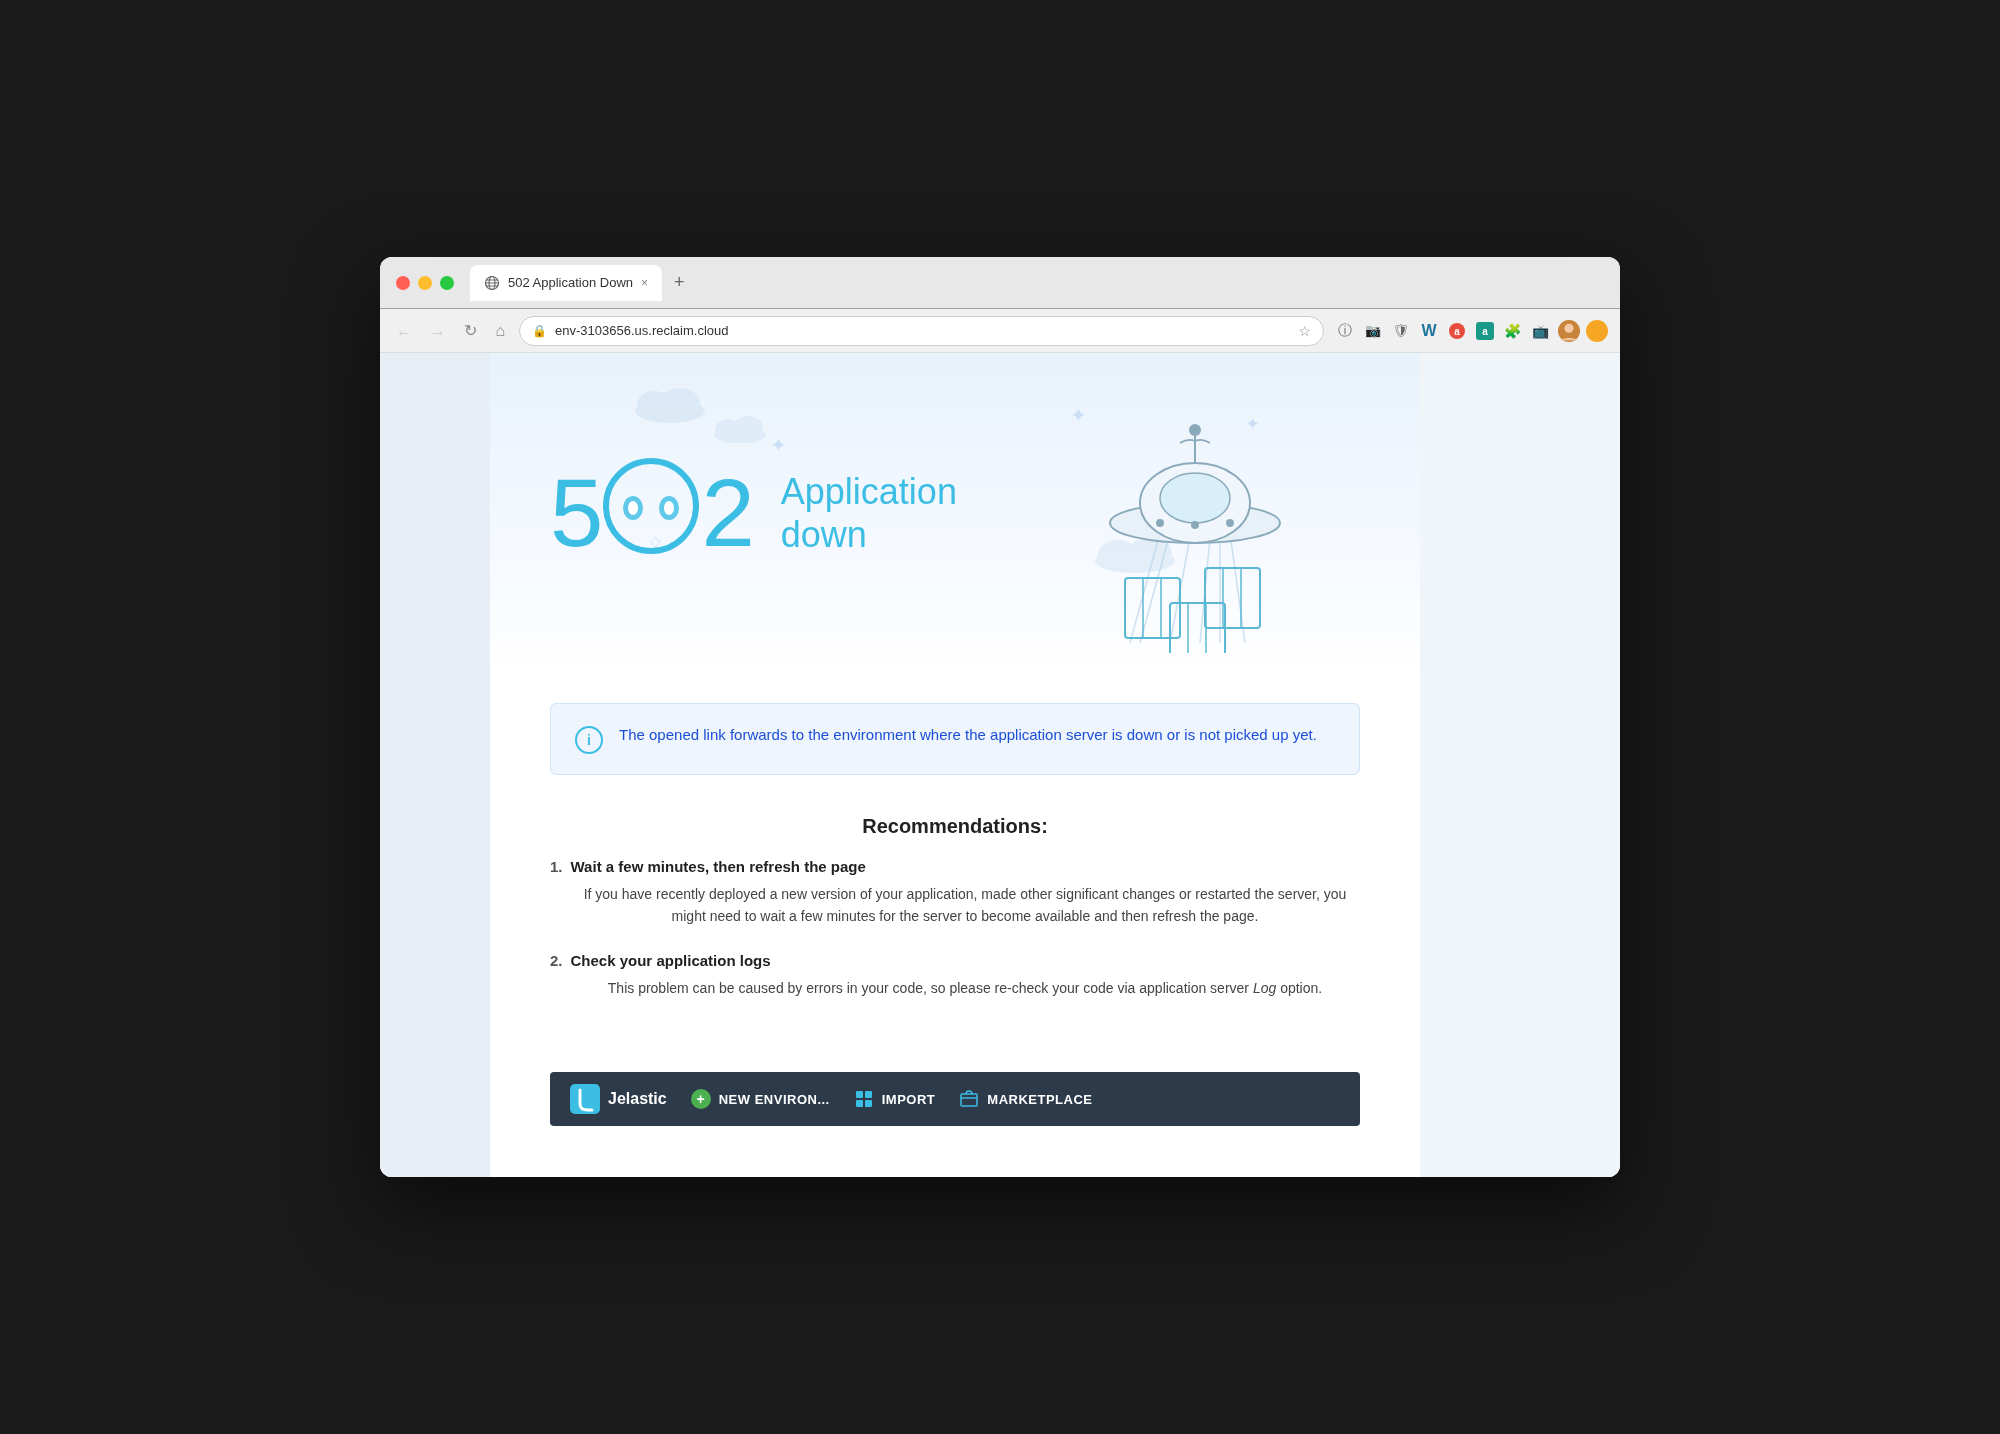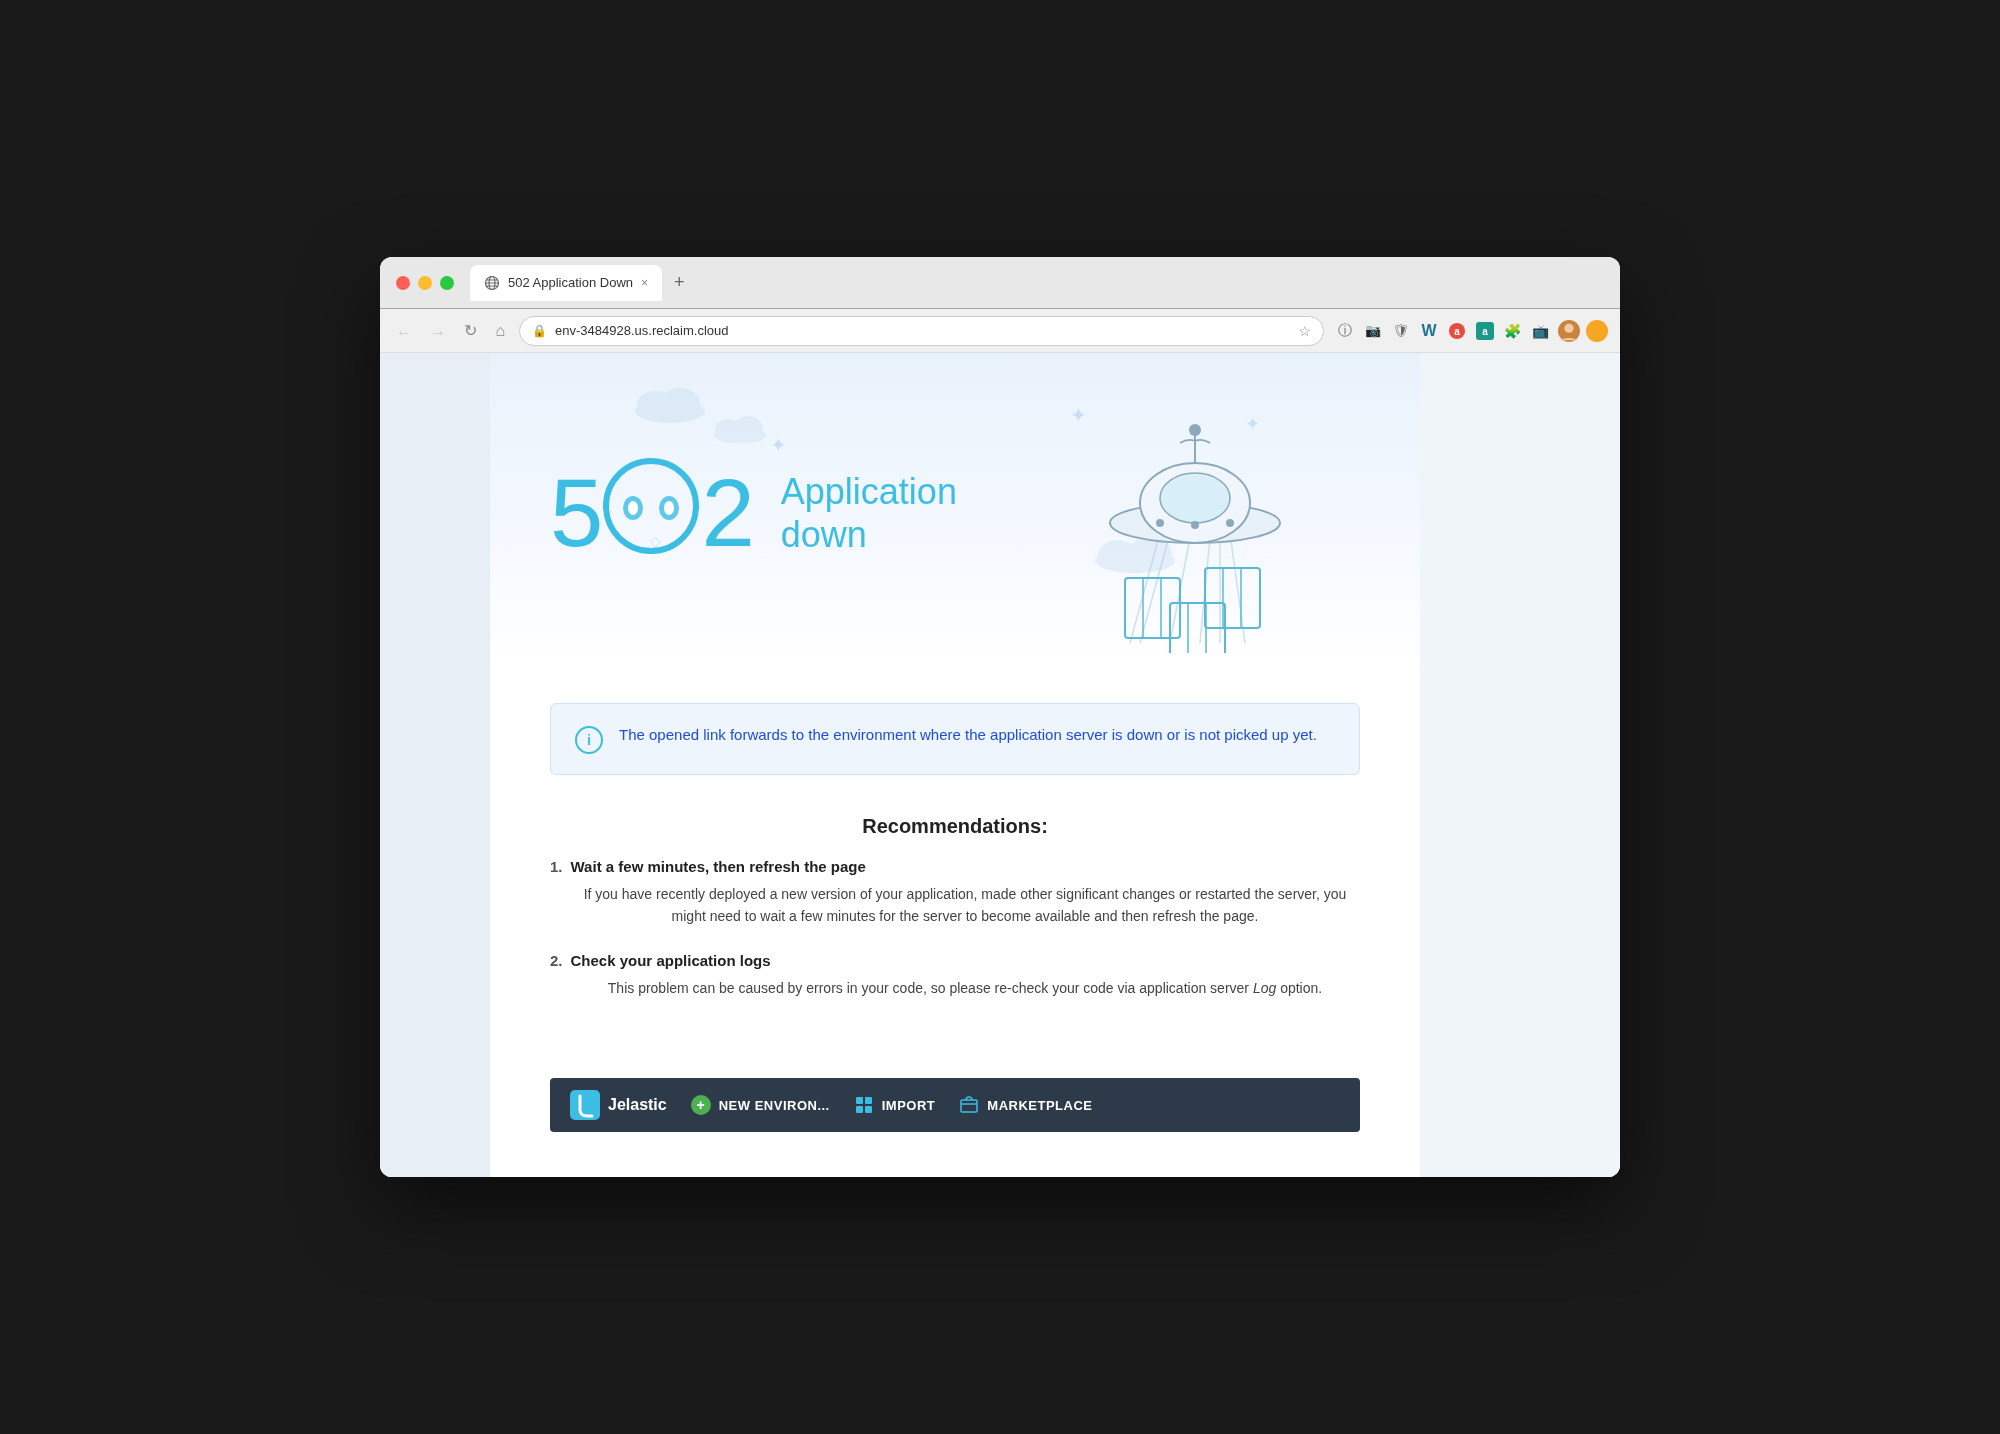--- a/index.html
+++ b/index.html
@@ -301,21 +301,21 @@
     }
 
     
     .jelastic-bar {
       background: #2c3a4a;
       height: 54px;
       display: flex;
       align-items: center;
       padding: 4px 20px;
       gap: 24px;
-      margin: 17px 60px 30px;
+      margin: 11px 60px 30px;
       border-radius: 4px;
     }
 
     .jelastic-logo {
       display: flex;
       align-items: center;
       gap: 8px;
     }
 
     .jelastic-icon {
@@ -405,21 +405,21 @@
   </div>
 
   <div class="address-bar">
     <button class="nav-btn disabled">←</button>
     <button class="nav-btn disabled">→</button>
     <button class="nav-btn">↻</button>
     <button class="nav-btn">⌂</button>
 
     <div class="address-input-wrap">
       <span class="lock-icon">🔒</span>
-      <span class="address-text">env-3484928.us.reclaim.cloud</span>
+      <span class="address-text">env-3103656.us.reclaim.cloud</span>
       <span class="bookmark-star">☆</span>
     </div>
 
     <div class="toolbar-icons">
 
       <div class="toolbar-icon" style="font-size:14px; color:#666;">ⓘ</div>
       <div class="toolbar-icon" style="font-size:13px; color:#666;">📷</div>
       <div class="toolbar-icon" style="font-size:13px; color:#666;">🛡</div>
       <div class="toolbar-icon" style="font-size:16px; color:#21759b; font-weight:bold;">W</div>
       <div class="toolbar-icon">

